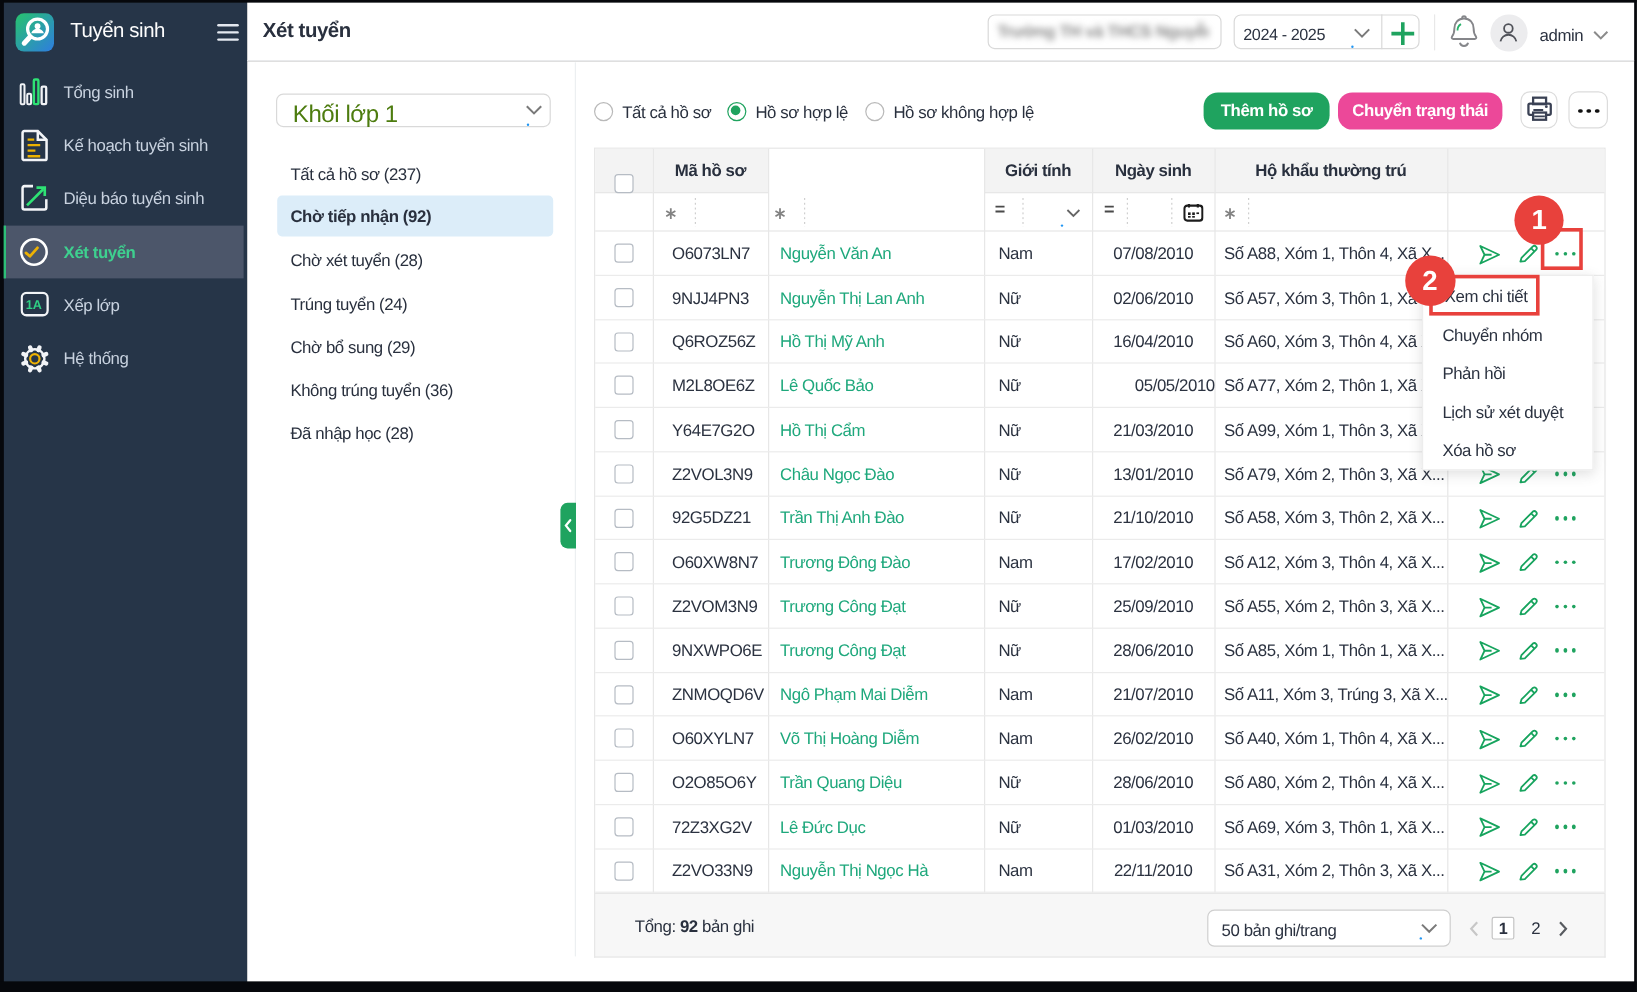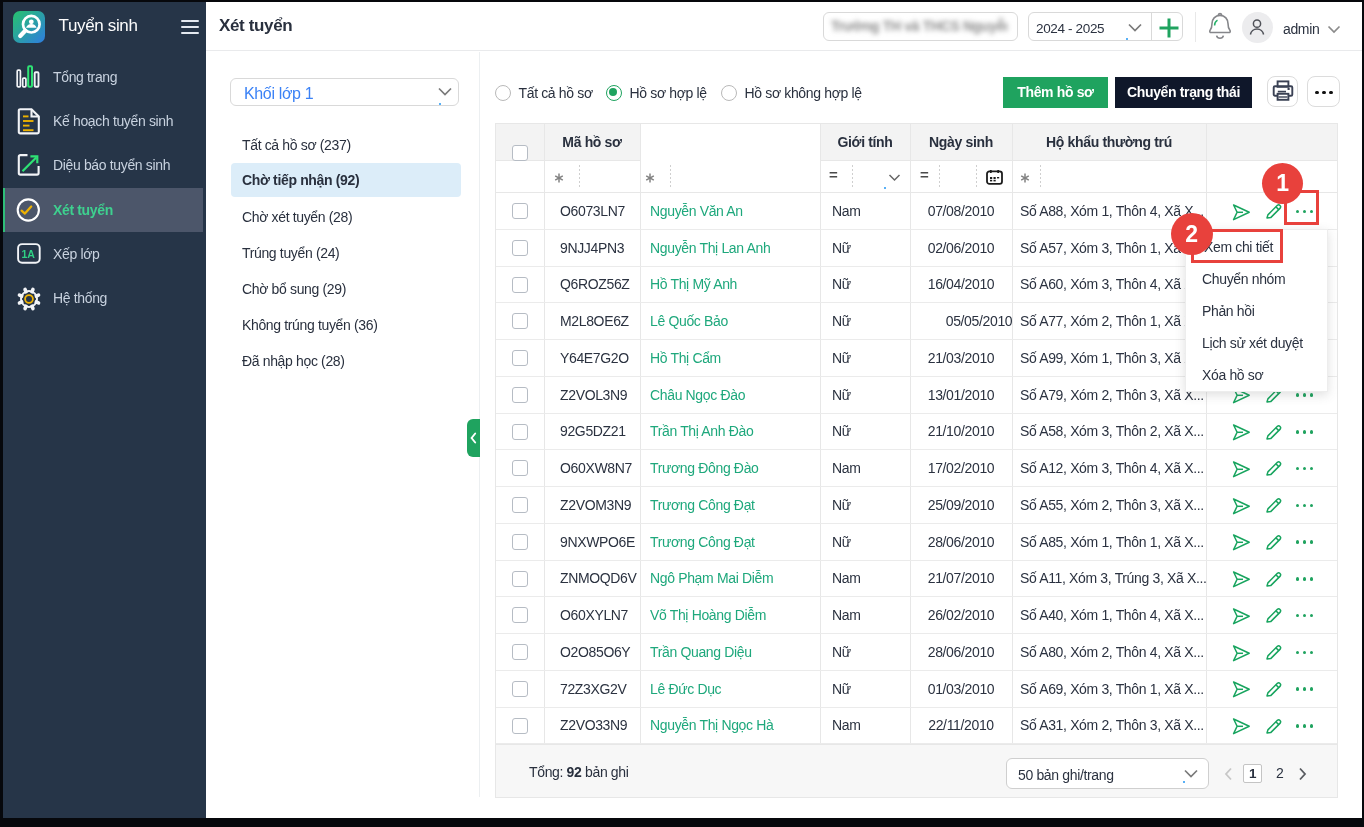--- a/index.html
+++ b/index.html
@@ -28,31 +28,31 @@
 #yearbox { left:1028px; top:12px; width:155px; height:29px; }
 #yeartxt { left:1036px; top:21px; font-size:13.5px; color:#2b3240; }
 #yeardiv { left:1151px; top:12px; width:1px; height:29px; background:#d9d9d9; }
 #admin { left:1283px; top:20.5px; font-size:14px; color:#2b3240; }
 #avatar { left:1242px; top:12px; width:31px; height:31px; border-radius:50%; background:#ececee; }
 
 .radio { width:16px; height:16px; border-radius:50%; border:1px solid #b9b9b9; background:#fff; }
 .radio.on { border:1.6px solid #1fa35f; }
 .radio.on i { position:absolute; left:2.6px; top:2.6px; width:8px; height:8px; background:#1fa35f; border-radius:50%; display:block; }
 .rlabel { top:85px; font-size:14px; color:#29303e; }
-.btn { border-radius:0; color:#fff; font-size:14px; font-weight:700; text-align:center; }
+.btn { border-radius:12px; color:#fff; font-size:14px; font-weight:700; text-align:center; }
 #btn-add { left:1003px; top:77px; width:105px; height:31px; background:#1fa35f; line-height:31px; }
-#btn-move { left:1115px; top:77px; width:137px; height:31px; background:#0f172a; line-height:31px; }
+#btn-move { left:1115px; top:77px; width:137px; height:31px; background:#ec4899; line-height:31px; }
 .sqbtn { border:1px solid #dcdcdc; border-radius:8px; background:#fff; }
 #btn-print { left:1267px; top:76px; width:31px; height:31px; }
 #btn-dots { left:1307px; top:76px; width:33px; height:31px; }
 #btn-dots i { position:absolute; width:3.6px; height:3.6px; border-radius:50%; background:#111; display:block; top:13.6px; }
 .gdots i { position:absolute; width:3.2px; height:3.2px; border-radius:50%; background:#1fa35f; display:block; }
 
 #grade-sel { left:230px; top:77.5px; width:229px; height:28px; }
-#grade-sel span { position:absolute; left:13px; top:6px; font-size:16px; color:#3b82f6; }
+#grade-sel span { position:absolute; left:13px; top:6px; font-size:20px; color:#4d7c0f; }
 .litem { left:231px; width:230px; height:36px; font-size:14px; color:#29303e; }
 .litem span { position:absolute; left:11px; top:50%; transform:translateY(-50%); white-space:nowrap; }
 #litem-on { background:#dcedf9; border-radius:4px; font-weight:700; height:34px !important; }
 #collapse { left:467px; top:419px; width:13px; height:38px; background:#1fa35f; border-radius:6px 0 0 6px; }
 
 #tbl { left:495px; top:123px; width:843px; height:622px; border:1px solid #e7e7e7; }
 .th { top:0px; height:37px; background:#f3f3f3; border-bottom:1px solid #e7e7e7; font-size:14px; font-weight:700; color:#29303e; text-align:center; line-height:37px; }
 .cline { top:0px; width:1px; height:620px; background:#e7e7e7; }
 .frow { top:37px; height:32px; }
 .drow { left:0; width:841px; height:36.75px; border-bottom:1px solid #ebebeb; }
@@ -105,21 +105,21 @@
     <div style="top:6px"></div>
     <div style="top:12px"></div>
   </div>
 <div class="sb-item abs" style="top:55px;">
     <svg width="26" height="26" viewBox="0 0 26 26" style="left:16px;top:9px">
 <rect x="1.2" y="6.2" width="3.2" height="16.6" rx="1" fill="none" stroke="#f2f4f7" stroke-width="1.7"></rect>
 <rect x="6.7" y="14.2" width="3.2" height="8.6" rx="1" fill="none" stroke="#f2f4f7" stroke-width="1.7"></rect>
 <rect x="12.2" y="2.2" width="3.8" height="20.6" rx="1" fill="none" stroke="#2ee274" stroke-width="2"></rect>
 <rect x="18.7" y="8.2" width="3.8" height="14.6" rx="1" fill="none" stroke="#f2f4f7" stroke-width="1.9"></rect>
 </svg>
-    <span class="txt">Tổng trang</span>
+    <span class="txt">Tổng sinh</span>
   </div>
 <div class="sb-item abs" style="top:99px;">
     <svg width="26" height="28" viewBox="0 0 26 28" style="left:17px;top:8px">
 <path d="M3.2 2.2 H14.5 L21.8 9.5 V25 a1.4 1.4 0 0 1 -1.4 1.4 H3.2 a1.4 1.4 0 0 1 -1.4 -1.4 V3.6 a1.4 1.4 0 0 1 1.4 -1.4 Z" fill="none" stroke="#f2f4f7" stroke-width="2.1"></path>
 <path d="M14.5 2.2 V9.5 H21.8" fill="none" stroke="#f2f4f7" stroke-width="2.1"></path>
 <line x1="6" y1="9.4" x2="11.5" y2="9.4" stroke="#edb200" stroke-width="1.9"></line>
 <line x1="6" y1="14" x2="16.5" y2="14" stroke="#edb200" stroke-width="1.9"></line>
 <line x1="6" y1="18.6" x2="12.5" y2="18.6" stroke="#edb200" stroke-width="1.9"></line>
 <line x1="6" y1="23.2" x2="16.5" y2="23.2" stroke="#edb200" stroke-width="1.9"></line>
 </svg>

